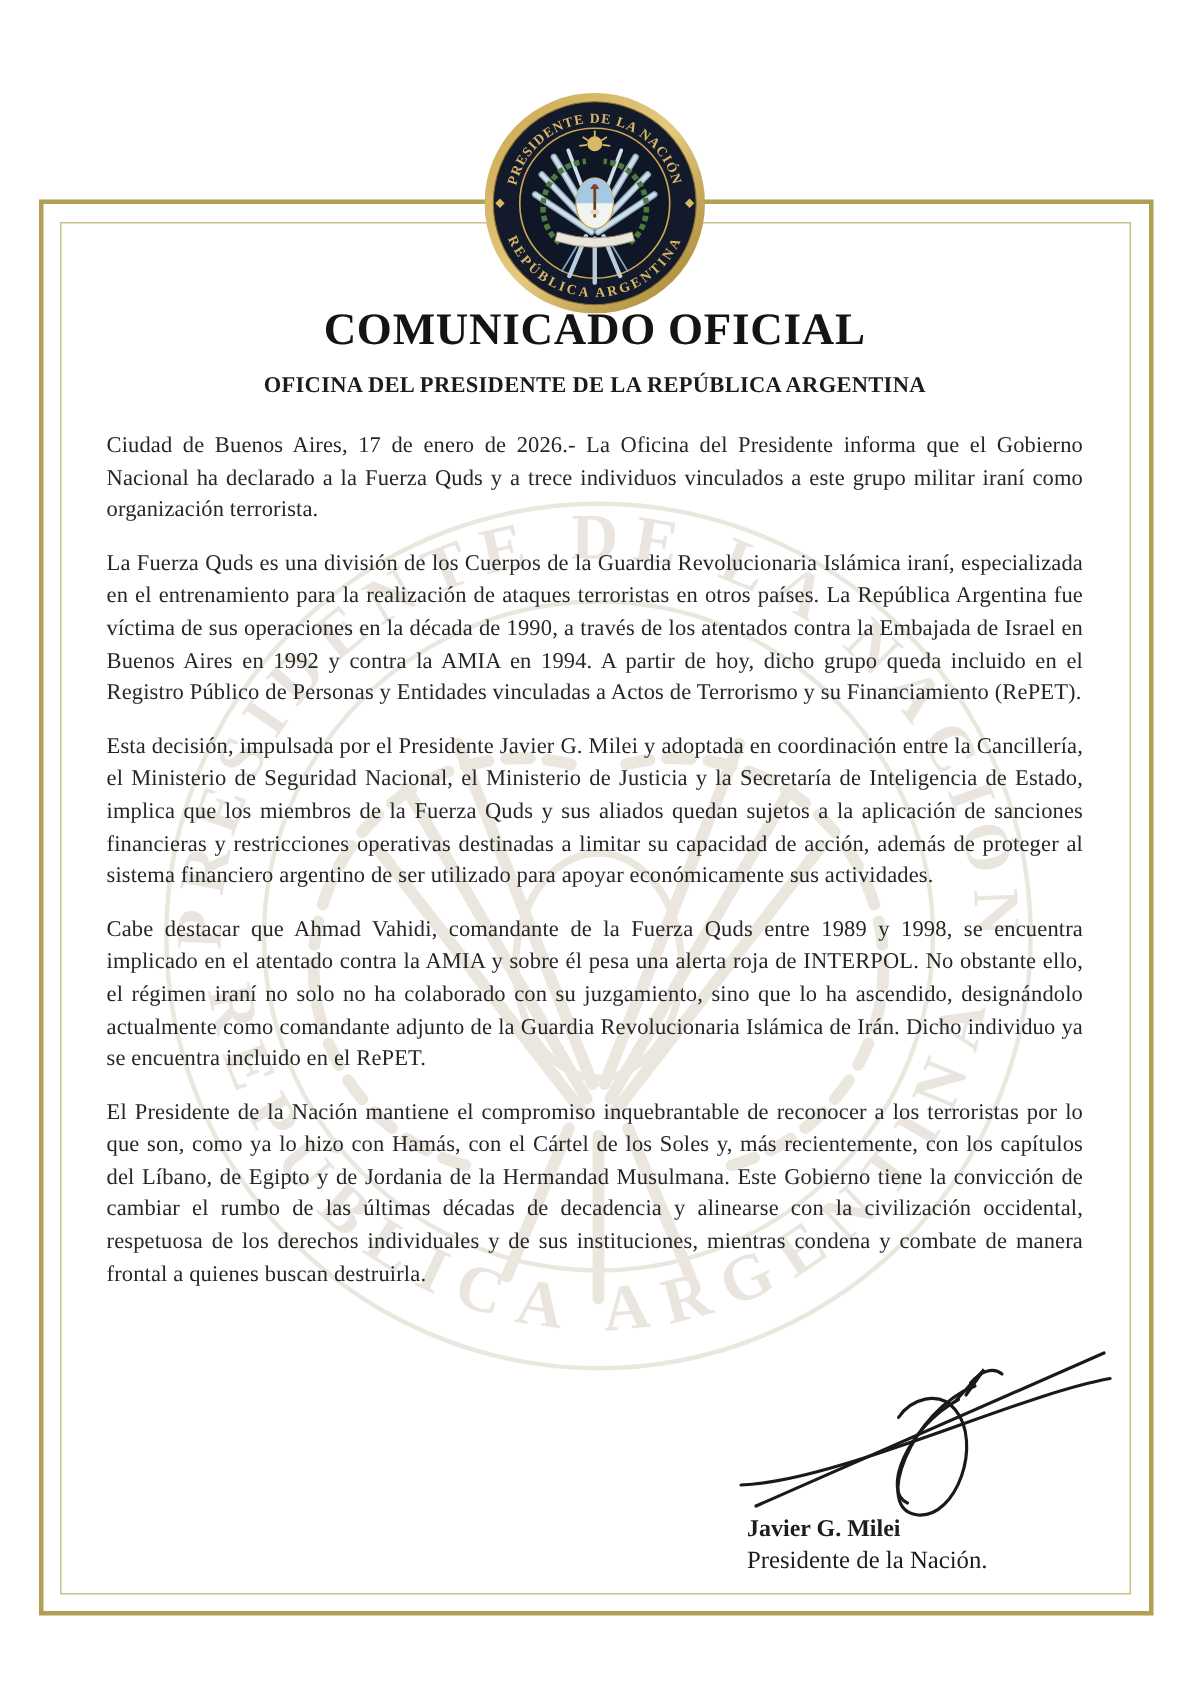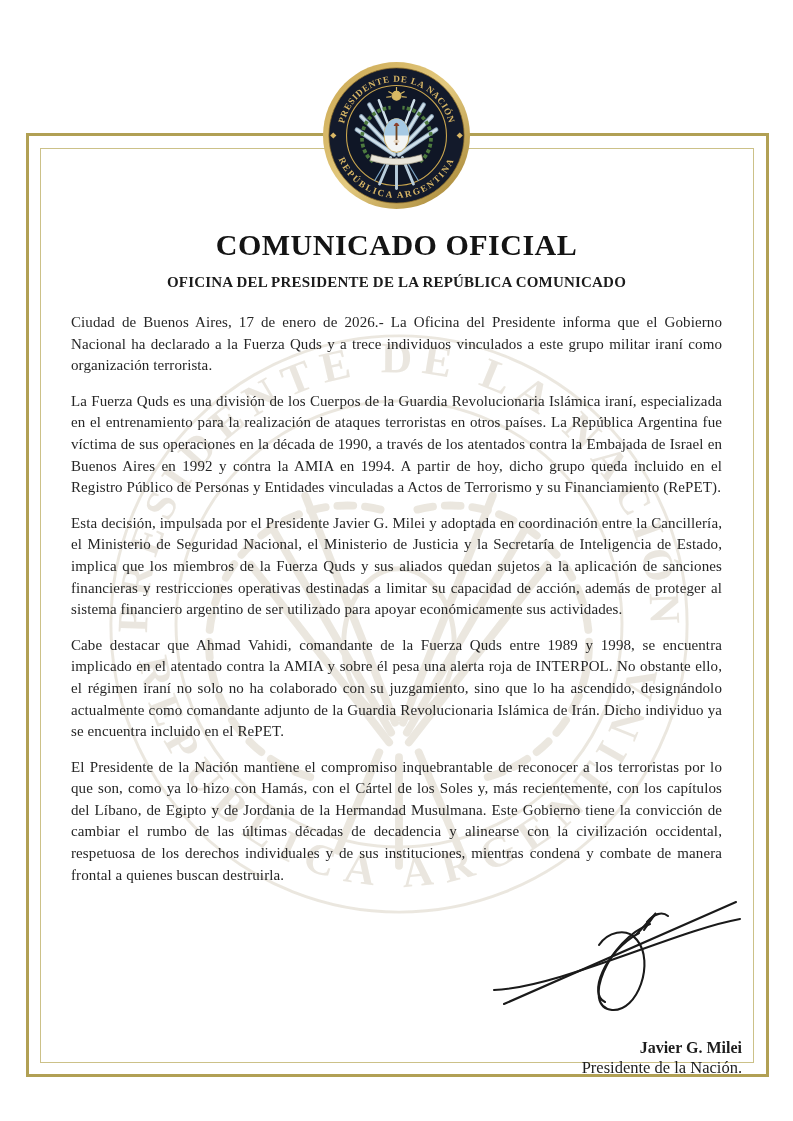--- a/index.html
+++ b/index.html
@@ -15,30 +15,30 @@
 
   
   .watermark { position:absolute; left:103px; top:328px; width:592px; height:592px;
                opacity:0.6; pointer-events:none; }
   .wm-text { font-family:"Liberation Serif", serif; font-weight:bold; fill:#ddd7ca; }
 
   
   .seal { position:absolute; left:323px; top:62px; width:147px; height:147px; }
   .sealtext { font-family:"Liberation Serif", serif; font-weight:bold; fill:#d8b665; }
 
-  .content { position:absolute; left:71px; top:228px; width:651px; }
+  .content { position:absolute; left:71px; top:203px; width:651px; }
   h1.title { font-size:30px; font-weight:bold; text-align:center; color:#141414;
              letter-spacing:0.5px; }
   h2.subtitle { font-size:15px; font-weight:bold; text-align:center; color:#1b1b1b;
                 margin-top:12px; margin-bottom:21px; letter-spacing:0.2px; }
   .bodytext p { font-size:15px; line-height:21.6px; text-align:justify; color:#262626;
                 margin-bottom:14px; letter-spacing:0.1px; }
 
   .signature-area { position:absolute; left:488px; top:892px; width:262px; height:125px; }
-  .sig-block { position:absolute; left:498px; top:1010px; width:244px; text-align:right;margin-top:28px; }
+  .sig-block { position:absolute; left:498px; top:1010px; width:244px; text-align:left; }
   .sig-name { font-size:16px; font-weight:bold; color:#1d1d1d; line-height:20px; }
   .sig-role { font-size:16.5px; font-weight:normal; color:#1d1d1d; line-height:20px; }
 </style>
 </head>
 <body>
 
 <div class="page">
 
   <div class="frame-outer"></div>
   <div class="frame-inner"></div>
@@ -146,21 +146,21 @@
         <path d="M 96 87 q 4 -9 8 0 z" fill="#8d3f2b"></path>
         <rect x="96" y="106" width="8" height="4" rx="2" fill="#e8d8c2"></rect>
 
         <path d="M 64 134 Q 100 146 136 134 L 134 126 Q 100 137 66 126 Z" fill="#e9e5da" stroke="#9a8f77" stroke-width="0.8"></path>
       </g>
     </svg>
   </div>
 
   <div class="content">
     <h1 class="title">COMUNICADO OFICIAL</h1>
-    <h2 class="subtitle">OFICINA DEL PRESIDENTE DE LA REPÚBLICA COMUNICADO</h2>
+    <h2 class="subtitle">OFICINA DEL PRESIDENTE DE LA REPÚBLICA ARGENTINA</h2>
     <div class="bodytext">
       <p>Ciudad de Buenos Aires, 17 de enero de 2026.- La Oficina del Presidente informa que el Gobierno Nacional ha declarado a la Fuerza Quds y a trece individuos vinculados a este grupo militar iraní como organización terrorista.</p>
       <p>La Fuerza Quds es una división de los Cuerpos de la Guardia Revolucionaria Islámica iraní, especializada en el entrenamiento para la realización de ataques terroristas en otros países. La República Argentina fue víctima de sus operaciones en la década de 1990, a través de los atentados contra la Embajada de Israel en Buenos Aires en 1992 y contra la AMIA en 1994. A partir de hoy, dicho grupo queda incluido en el Registro Público de Personas y Entidades vinculadas a Actos de Terrorismo y su Financiamiento (RePET).</p>
       <p>Esta decisión, impulsada por el Presidente Javier G. Milei y adoptada en coordinación entre la Cancillería, el Ministerio de Seguridad Nacional, el Ministerio de Justicia y la Secretaría de Inteligencia de Estado, implica que los miembros de la Fuerza Quds y sus aliados quedan sujetos a la aplicación de sanciones financieras y restricciones operativas destinadas a limitar su capacidad de acción, además de proteger al sistema financiero argentino de ser utilizado para apoyar económicamente sus actividades.</p>
       <p>Cabe destacar que Ahmad Vahidi, comandante de la Fuerza Quds entre 1989 y 1998, se encuentra implicado en el atentado contra la AMIA y sobre él pesa una alerta roja de INTERPOL. No obstante ello, el régimen iraní no solo no ha colaborado con su juzgamiento, sino que lo ha ascendido, designándolo actualmente como comandante adjunto de la Guardia Revolucionaria Islámica de Irán. Dicho individuo ya se encuentra incluido en el RePET.</p>
       <p>El Presidente de la Nación mantiene el compromiso inquebrantable de reconocer a los terroristas por lo que son, como ya lo hizo con Hamás, con el Cártel de los Soles y, más recientemente, con los capítulos del Líbano, de Egipto y de Jordania de la Hermandad Musulmana. Este Gobierno tiene la convicción de cambiar el rumbo de las últimas décadas de decadencia y alinearse con la civilización occidental, respetuosa de los derechos individuales y de sus instituciones, mientras condena y combate de manera frontal a quienes buscan destruirla.</p>
     </div>
   </div>
 
   <div class="signature-area">

